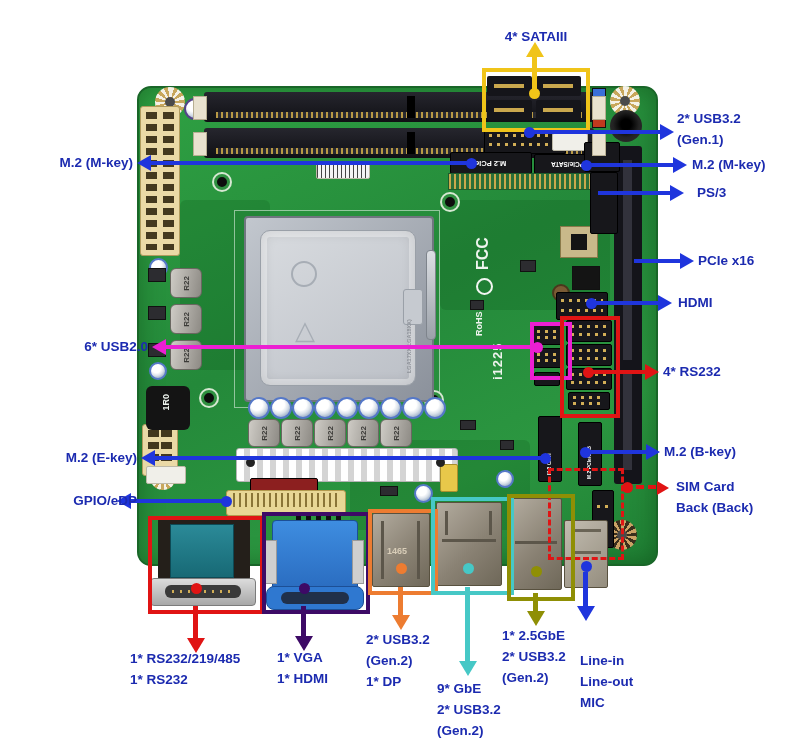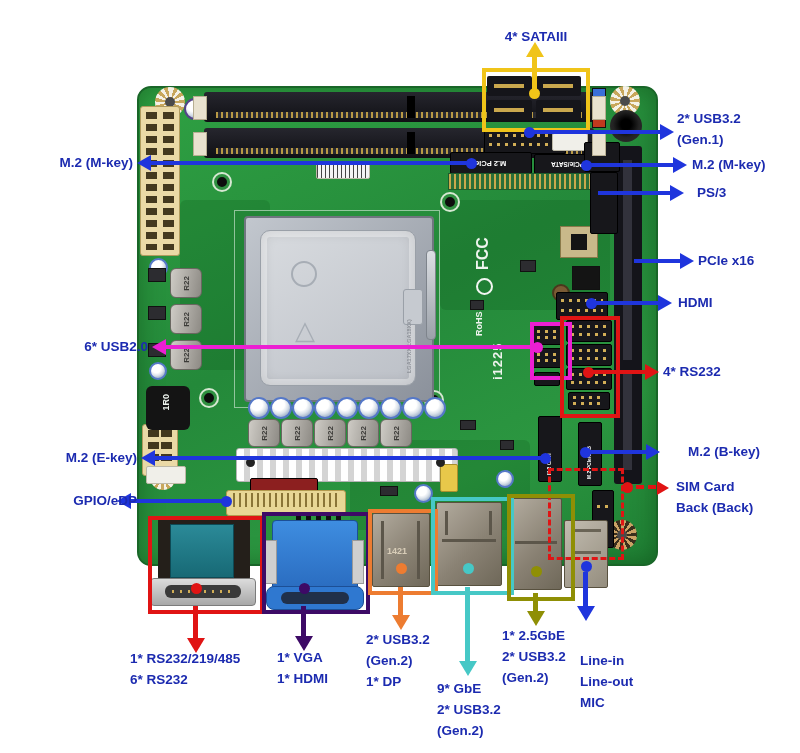--- a/index.html
+++ b/index.html
@@ -228,21 +228,21 @@
   <div class="abs" style="left:272px;top:520px;width:84px;height:68px;background:linear-gradient(#3e8de0,#2a6cc0);border:1px solid #1c4f96;border-radius:4px;z-index:3"></div>
   <div class="abs" style="left:265px;top:540px;width:10px;height:42px;background:#cfcfcf;border:1px solid #9a9a9a;z-index:4"></div>
   <div class="abs" style="left:352px;top:540px;width:10px;height:42px;background:#cfcfcf;border:1px solid #9a9a9a;z-index:4"></div>
   <div class="abs" style="left:266px;top:586px;width:96px;height:22px;background:#2f78d0;border:1px solid #1c4f96;border-radius:8px;z-index:4">
     <div class="abs" style="left:14px;top:5px;width:68px;height:12px;background:#20304a;border-radius:6px"></div>
   </div>
 
   <div class="metal" style="left:372px;top:513px;width:56px;height:72px">
     <div class="abs" style="left:8px;top:7px;width:3px;height:58px;background:#5c564a"></div>
     <div class="abs" style="left:44px;top:7px;width:3px;height:58px;background:#5c564a"></div>
-    <span class="abs" style="left:14px;top:32px;font-size:9px;color:#d8cdb8;font-weight:700">1421</span>
+    <span class="abs" style="left:14px;top:32px;font-size:9px;color:#d8cdb8;font-weight:700">1465</span>
   </div>
 
   <div class="metal" style="left:436px;top:502px;width:64px;height:82px">
     <div class="abs" style="left:5px;top:36px;width:54px;height:3px;background:#5c564a"></div>
     <div class="abs" style="left:8px;top:8px;width:3px;height:24px;background:#5c564a"></div>
     <div class="abs" style="left:52px;top:8px;width:3px;height:24px;background:#5c564a"></div>
   </div>
 
   <div class="metal" style="left:510px;top:498px;width:50px;height:90px">
     <div class="abs" style="left:4px;top:42px;width:42px;height:3px;background:#5c564a"></div>
@@ -345,32 +345,32 @@
   </div>
 
   <div class="lbl" style="left:15px;top:153px;width:118px;text-align:right">M.2 (M-key)</div>
   <div class="lbl" style="left:692px;top:155px">M.2 (M-key)</div>
   <div class="lbl" style="left:697px;top:183px">PS/3</div>
   <div class="lbl" style="left:698px;top:251px">PCIe x16</div>
   <div class="lbl" style="left:678px;top:293px">HDMI</div>
   <div class="lbl" style="left:30px;top:337px;width:118px;text-align:right">6* USB2.0</div>
   <div class="lbl" style="left:663px;top:362px">4* RS232</div>
   <div class="lbl" style="left:20px;top:448px;width:117px;text-align:right">M.2 (E-key)</div>
-  <div class="lbl" style="left:688px;top:442px">M.2 (B-key)</div>
+  <div class="lbl" style="left:664px;top:442px">M.2 (B-key)</div>
 
   <div class="lbl" style="left:676px;top:476px">
     <div>SIM Card</div>
     <div>Back (Back)</div>
   </div>
 
   <div class="lbl" style="left:20px;top:491px;width:117px;text-align:right">GPIO/eDP</div>
 
   <div class="lbl" style="left:130px;top:648px">
     <div>1* RS232/219/485</div>
-    <div>6* RS232</div>
+    <div>1* RS232</div>
   </div>
 
   <div class="lbl" style="left:277px;top:647px">
     <div>1* VGA</div>
     <div>1* HDMI</div>
   </div>
 
   <div class="lbl" style="left:366px;top:629px">
     <div>2* USB3.2</div>
     <div>(Gen.2)</div>

